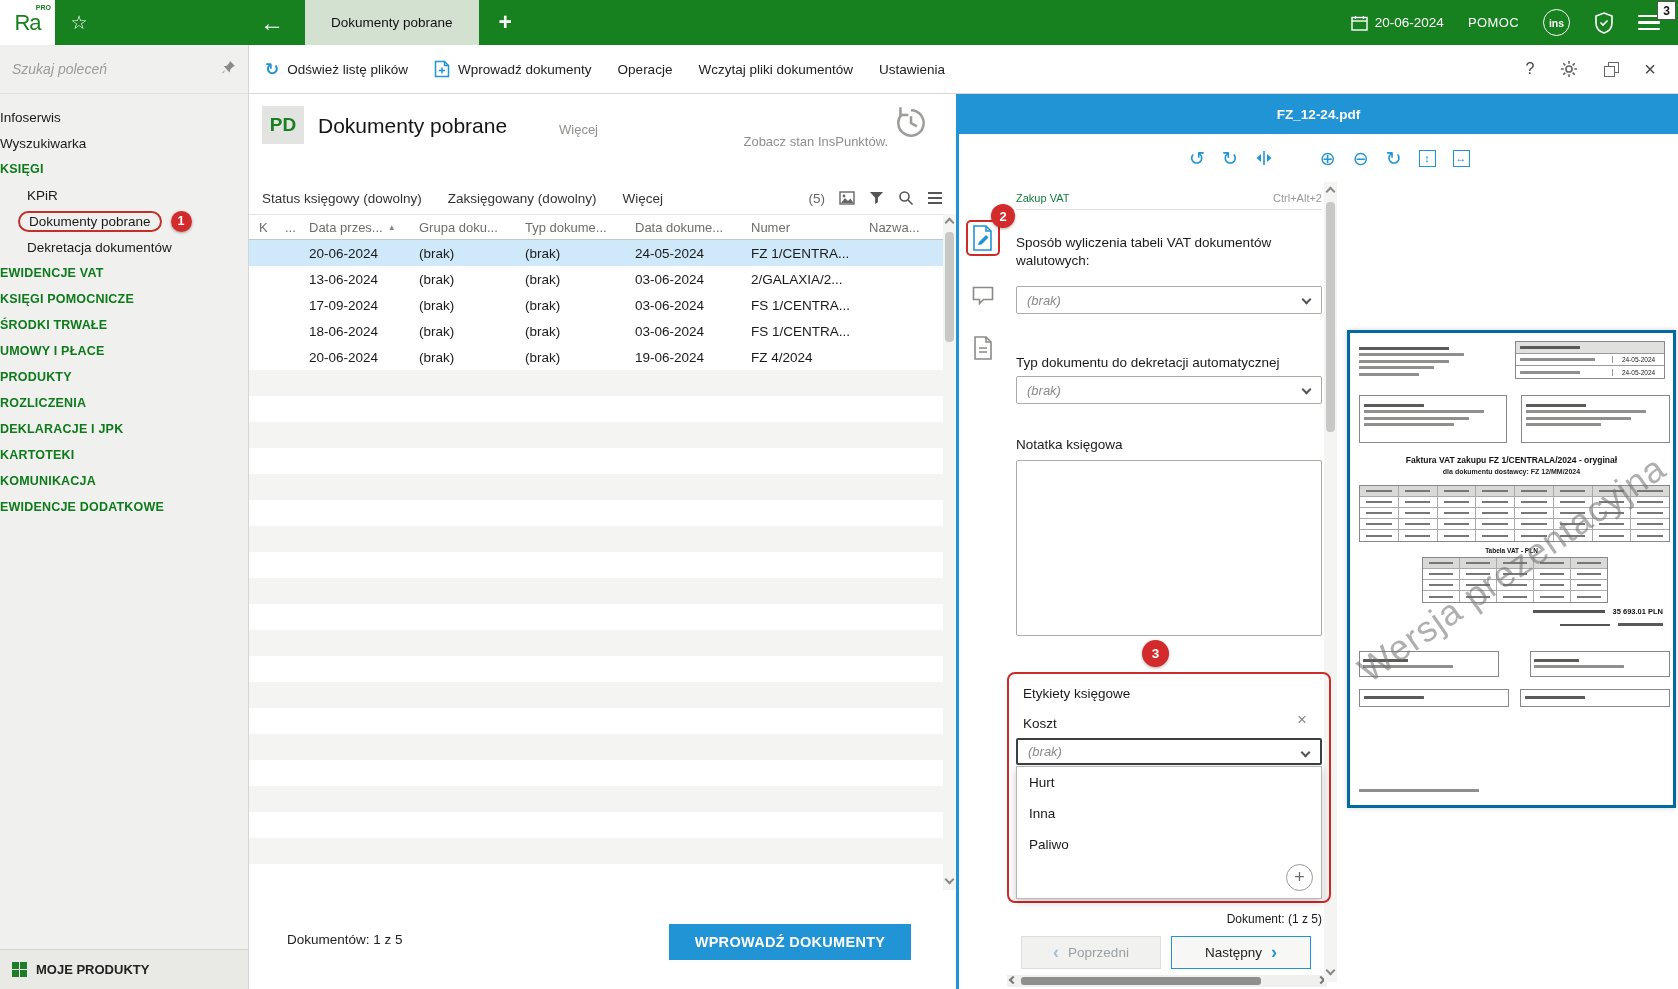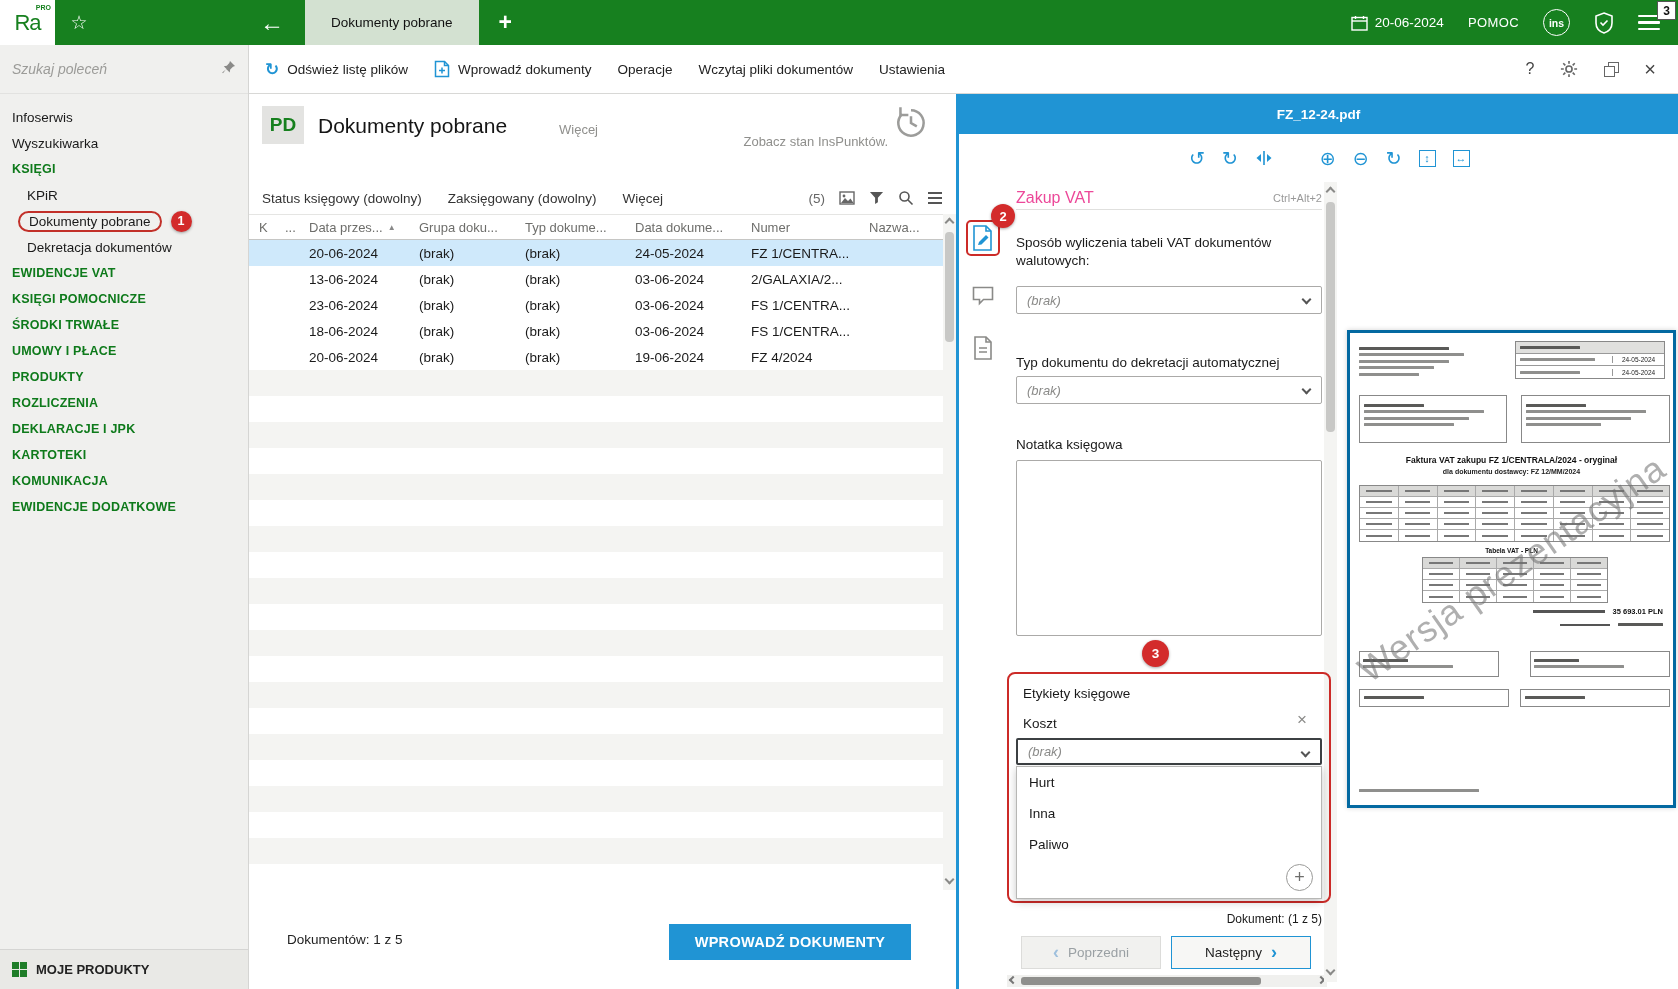--- a/index.html
+++ b/index.html
@@ -34,21 +34,21 @@
   .icon-restore::before { content:''; position:absolute; left:4px; top:0; width:9px; height:9px; border:1.5px solid #666; }
   .icon-restore::after { content:''; position:absolute; left:0; top:4px; width:9px; height:9px; border:1.5px solid #666; background:#fff; }
 
   
   .sidebar { position:absolute; left:0; top:45px; width:249px; height:944px; background:#f0f0ee; border-right:1px solid #d5d5d3; z-index:10; }
   .sb-search { height:49px; border-bottom:1px solid #e2e2e0; display:flex; align-items:center; padding:0 12px; }
   .sb-search input { flex:1; border:none; background:transparent; outline:none; font-family:inherit; font-size:14px; color:#0f172a; }
   .sb-search input::placeholder { color:#9b9b98; font-style:italic; }
   .sb-pin { margin-left:8px; cursor:pointer; }
   .sb-list { padding-top:10px; }
-  .sb-item { height:26px; display:flex; align-items:center; padding-left:12px; font-size:13.5px; cursor:pointer; }
+  .sb-item { height:26px; display:flex; align-items:center; font-size:13.5px; cursor:pointer; }
   .sb-item.category { color:#0e7a1b; font-weight:bold; font-size:12.5px; letter-spacing:.2px; }
   .sb-item.child { padding-left:27px; }
   .sb-pill { border:2px solid #c23029; border-radius:12px; padding:1px 9px; margin-left:-9px; }
   .num-badge { width:21px; height:21px; border-radius:50%; background:#d32b2b; color:#fff; font-weight:bold; font-size:12.5px; display:flex; align-items:center; justify-content:center; margin-left:9px; box-shadow:0 1px 3px rgba(0,0,0,.35); flex:none; }
   .sb-footer { position:absolute; bottom:0; left:0; right:0; height:40px; background:#e9e9e6; border-top:1px solid #d5d5d3; display:flex; align-items:center; gap:9px; padding:0 12px; font-size:13px; font-weight:bold; color:#222; cursor:pointer; }
   .grid-icon { width:15px; height:15px; display:grid; grid-template-columns:7px 7px; grid-template-rows:7px 7px; gap:1px; }
   .grid-icon span { background:#1f7d28; }
 
   
   .main { position:absolute; left:249px; top:94px; width:707px; height:895px; background:#fff; }
@@ -88,21 +88,21 @@
   .pt-box { width:17px; height:17px; border:1.5px solid #2094d4; color:#2094d4; font-size:11px; display:flex; align-items:center; justify-content:center; cursor:pointer; }
   .gap-l { margin-left:30px; }
 
   .strip-icon { position:absolute; cursor:pointer; }
   .sicon1-box { left:7px; top:126px; width:34px; height:36px; border:2px solid #cc2b28; border-radius:5px; display:flex; align-items:center; justify-content:center; }
   .badge2 { position:absolute; left:32px; top:110px; width:24px; height:24px; border-radius:50%; background:#d32b2b; color:#fff; font-weight:bold; font-size:13px; display:flex; align-items:center; justify-content:center; box-shadow:0 1px 3px rgba(0,0,0,.35); z-index:6; }
   .sicon2 { left:13px; top:192px; }
   .sicon3 { left:14px; top:242px; }
 
   .zakup-row { position:absolute; left:57px; top:92px; width:306px; height:24px; display:flex; align-items:center; justify-content:space-between; border-bottom:1px solid #e0e0de; }
-  .zakup-link { color:#ec4899; font-size:16px; cursor:pointer; }
+  .zakup-link { color:#15803d; font-size:11px; cursor:pointer; }
   .zakup-short { color:#999; font-size:11px; }
   .plabel { position:absolute; left:57px; width:306px; font-size:13.5px; color:#1a1a1a; line-height:1.35; }
   .select { position:absolute; left:57px; width:306px; height:28px; background:#fff; border:1px solid #abaaa8; border-radius:2px; display:flex; align-items:center; padding:0 10px; font-size:13px; color:#8a8a88; font-style:italic; cursor:pointer; }
   .select .chev { position:absolute; right:11px; top:9px; width:7px; height:7px; border-right:2px solid #555; border-bottom:2px solid #555; transform:rotate(45deg); }
   .select.focused { border:2px solid #3c4043; height:27px; }
   .note-area { position:absolute; left:57px; top:366px; width:306px; height:176px; border:1px solid #abaaa8; border-radius:2px; resize:none; font-family:inherit; font-size:13px; padding:6px; outline:none; }
   .circle3 { position:absolute; left:183px; top:546px; width:27px; height:27px; border-radius:50%; background:#d32b2b; color:#fff; font-weight:bold; font-size:13.5px; display:flex; align-items:center; justify-content:center; box-shadow:0 1px 3px rgba(0,0,0,.35); z-index:6; }
   .redbox { position:absolute; left:48px; top:578px; width:324px; height:231px; border:2px solid #cc2b28; border-radius:8px; z-index:4; pointer-events:none; }
   .etlabel { position:absolute; left:64px; top:592px; font-size:13.5px; }
   .koszt-label { position:absolute; left:64px; top:622px; font-size:13.5px; }
@@ -386,21 +386,21 @@
         <div class="cell" style="width: 110px;">13-06-2024</div>
         <div class="cell" style="width: 106px;">(brak)</div>
         <div class="cell" style="width: 110px;">(brak)</div>
         <div class="cell" style="width: 116px;">03-06-2024</div>
         <div class="cell" style="width: 118px;">2/GALAXIA/2...</div>
         <div class="cell" style="width: 86px;"></div>
       </div>
       <div class="row">
         <div class="cell" style="width: 26px;"></div>
         <div class="cell" style="width: 24px;"></div>
-        <div class="cell" style="width: 110px;">23-06-2024</div>
+        <div class="cell" style="width: 110px;">17-09-2024</div>
         <div class="cell" style="width: 106px;">(brak)</div>
         <div class="cell" style="width: 110px;">(brak)</div>
         <div class="cell" style="width: 116px;">03-06-2024</div>
         <div class="cell" style="width: 118px;">FS 1/CENTRA...</div>
         <div class="cell" style="width: 86px;"></div>
       </div>
       <div class="row">
         <div class="cell" style="width: 26px;"></div>
         <div class="cell" style="width: 24px;"></div>
         <div class="cell" style="width: 110px;">18-06-2024</div>

